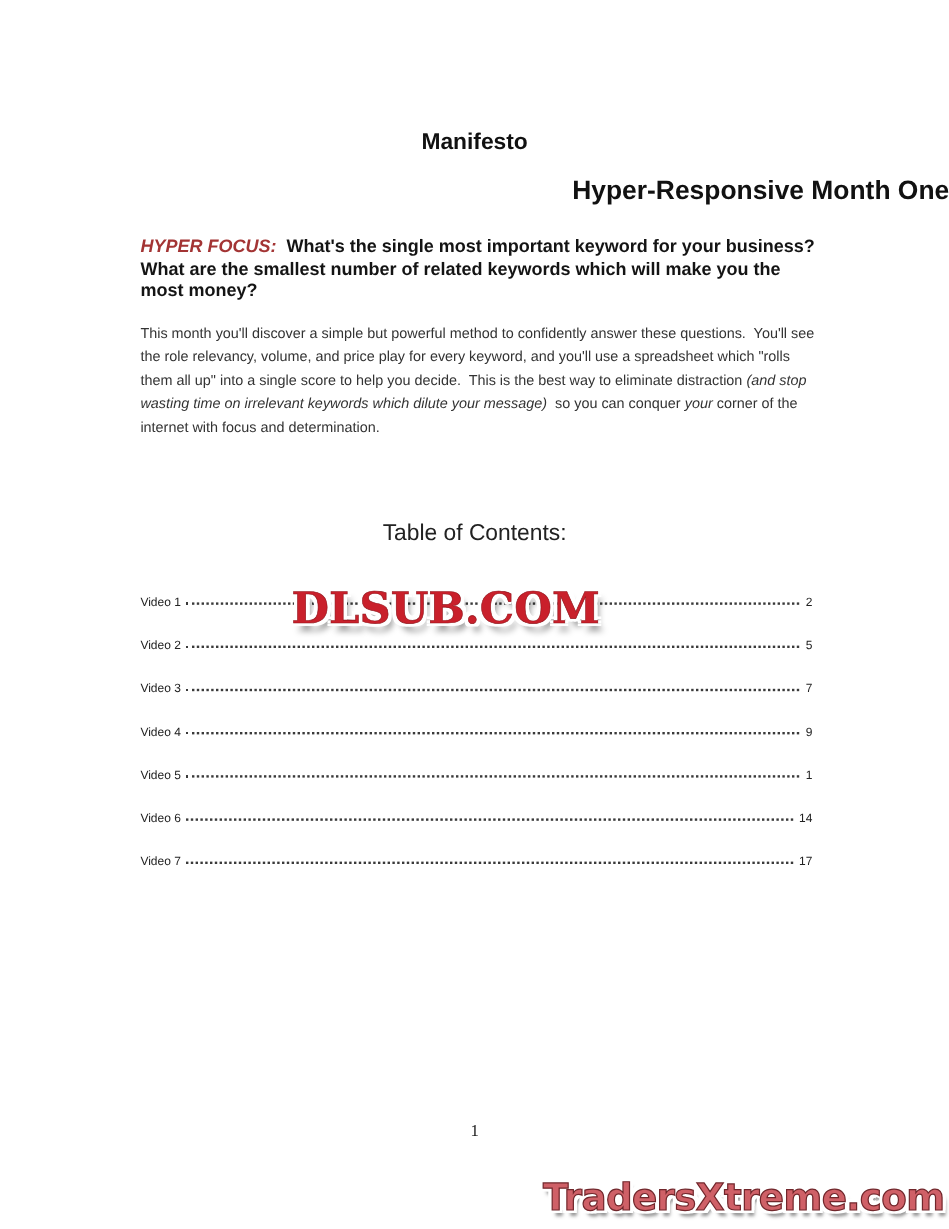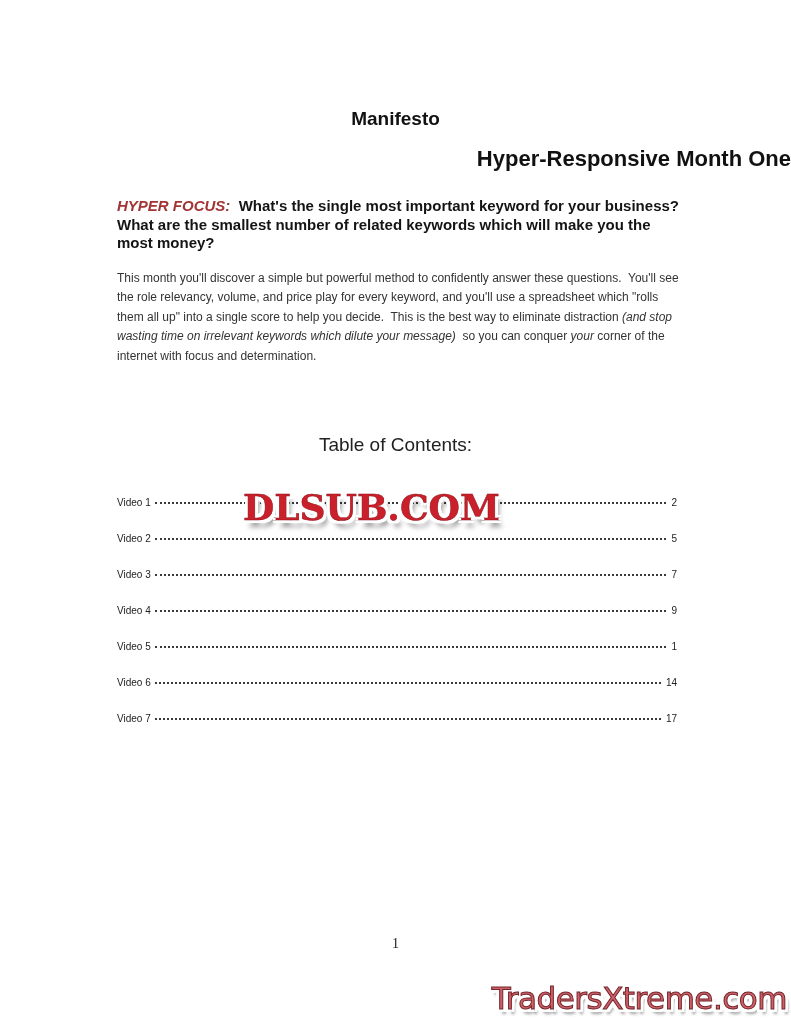--- a/index.html
+++ b/index.html
@@ -98,21 +98,21 @@
     position:absolute;top:936px;left:0;width:791px;
     text-align:center;
     font-family:"Liberation Serif",serif;
     font-size:14px;color:#1a1a1a;
   }
 
   
   .txtreme-logo{
     position:absolute;right:4px;bottom:9px;
     font-family:"DejaVu Sans","Liberation Sans",sans-serif;
-    font-weight:normal;font-size:31px;line-height:1.1;
+    font-weight:bold;font-size:31px;line-height:1.1;
     letter-spacing:-0.5px;
     color:#cf6067;
     -webkit-text-stroke:1px #71262b;
     text-shadow:
       -3px -3px 0 #fff, 3px -3px 0 #fff,
       -3px  3px 0 #fff, 3px  3px 0 #fff,
       -3px  0   0 #fff, 3px  0   0 #fff,
        0   -3px 0 #fff, 0    3px 0 #fff,
        3px 5px 3px rgba(55,55,55,0.55);
   }

